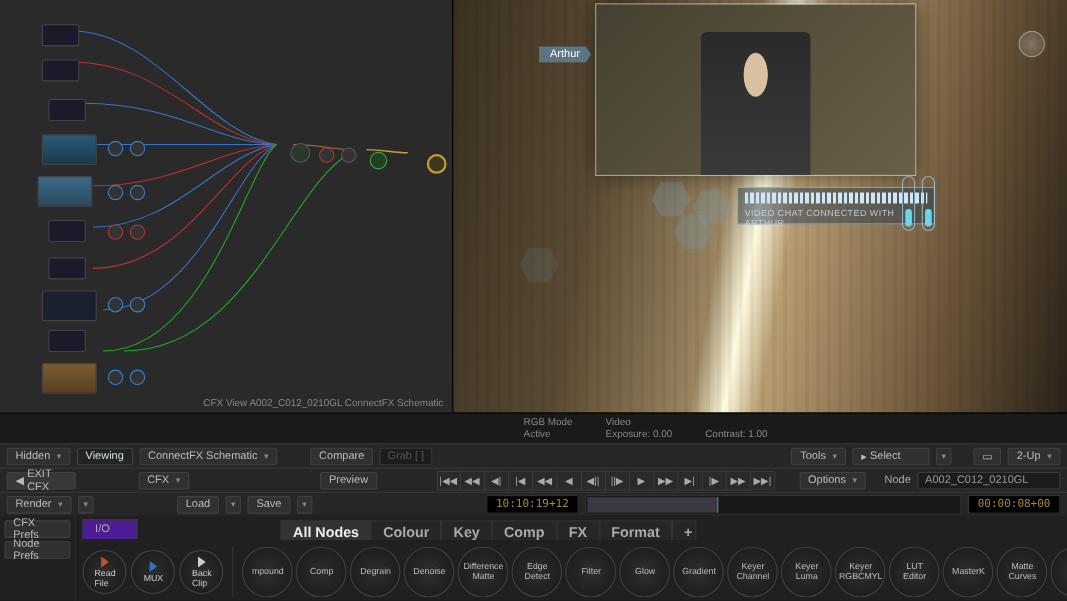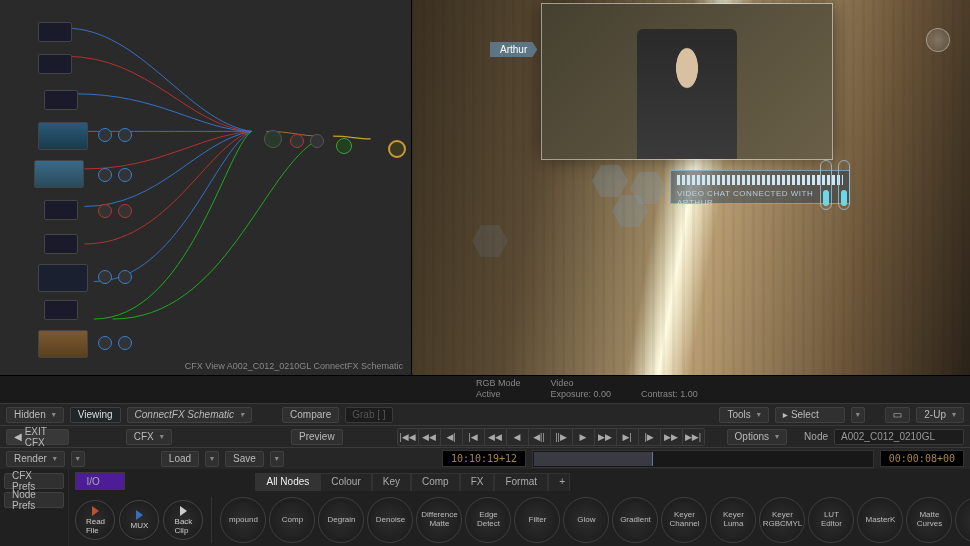--- a/index.html
+++ b/index.html
@@ -53,21 +53,21 @@
 .timeline .track { position:absolute; left:1px; top:1px; bottom:1px; width:35%; background:#3a3a42; border-right:1px solid #5577aa; }
 
 
 .lower { display:flex; background:#202020; height: 97px; }
 .leftcol { width:108px; padding:4px; display:flex; flex-direction:column; gap:3px; border-right:1px solid #2a2a2a; }
 
 
 .bin { flex:1; display:flex; flex-direction:column; }
 .tab-io { background:#4c1d95; height:18px; display:flex; align-items:center; padding:0 10px; margin:3px 0 0 6px; width:50px; font-size:10px; border:1px solid #3a3a3a; border-bottom:none; }
 .tabs-row { display:flex; gap:0; margin: 4px 0 0 130px; height:18px; }
-.tab { padding:2px 10px; background:#262626; border:1px solid #333; border-bottom:none; font-size:10px; color:#aaa; cursor:pointer; }
+.tab { padding:2px 10px; background:#262626; border:1px solid #333; border-bottom:none; font-size:13px; color:#aaa; cursor:pointer;font-weight:bold; }
 .tab.sel { background:#333; color:#eee; }
 .tab.plus { width:22px; text-align:center; }
 .bin-row { display:flex; align-items:center; gap:4px; padding:6px 0 0 6px; overflow:hidden; }
 .io-node { width:40px; height:40px; border-radius:50%; background:radial-gradient(#2c2c2c,#1a1a1a); border:1px solid #444; display:flex; flex-direction:column; align-items:center; justify-content:center; font-size:8px; color:#ccc; cursor:pointer; gap:1px; }
 .io-node .tri { width:0; height:0; border-top:5px solid transparent; border-bottom:5px solid transparent; }
 .io-node .tri.r { border-left:7px solid #c05030; }
 .io-node .tri.b { border-left:7px solid #3570c0; }
 .io-node .tri.w { border-left:7px solid #ccc; }
 .fx-node { width:46px; height:46px; border-radius:50%; background:radial-gradient(#2e2e2e,#181818); border:1px solid #3f3f3f; display:flex; align-items:center; justify-content:center; font-size:8px; color:#bbb; text-align:center; line-height:1.1; cursor:pointer; flex-shrink:0; }
 .sep { width:1px; background:#333; margin:0 4px; }
@@ -161,21 +161,21 @@
   </div>
   <div class="col">
     <span>&nbsp;</span>
     <span><span>Contrast:</span> <span>1.00</span></span>
   </div>
 </div>
 
 <div class="ctrl-strip">
   <span class="btn dd">Hidden</span>
   <span class="btn active">Viewing</span>
-  <span class="btn dd" style="min-width:110px;font-style:italic;">ConnectFX Schematic</span>
+  <span class="btn dd" style="min-width:110px;">ConnectFX Schematic</span>
   <span style="width:18px;"></span>
   <span class="btn">Compare</span>
   <span class="field" style="color:#555;">Grab [ ]</span>
   <span class="spacer"></span>
   <span class="btn dd">Tools</span>
   <span class="btn" style="min-width:70px;">▸ <span>Select</span></span>
   <span class="small-dd">▾</span>
   <span style="width:8px;"></span>
   <span class="btn">▭</span>
   <span class="btn dd">2-Up</span>

